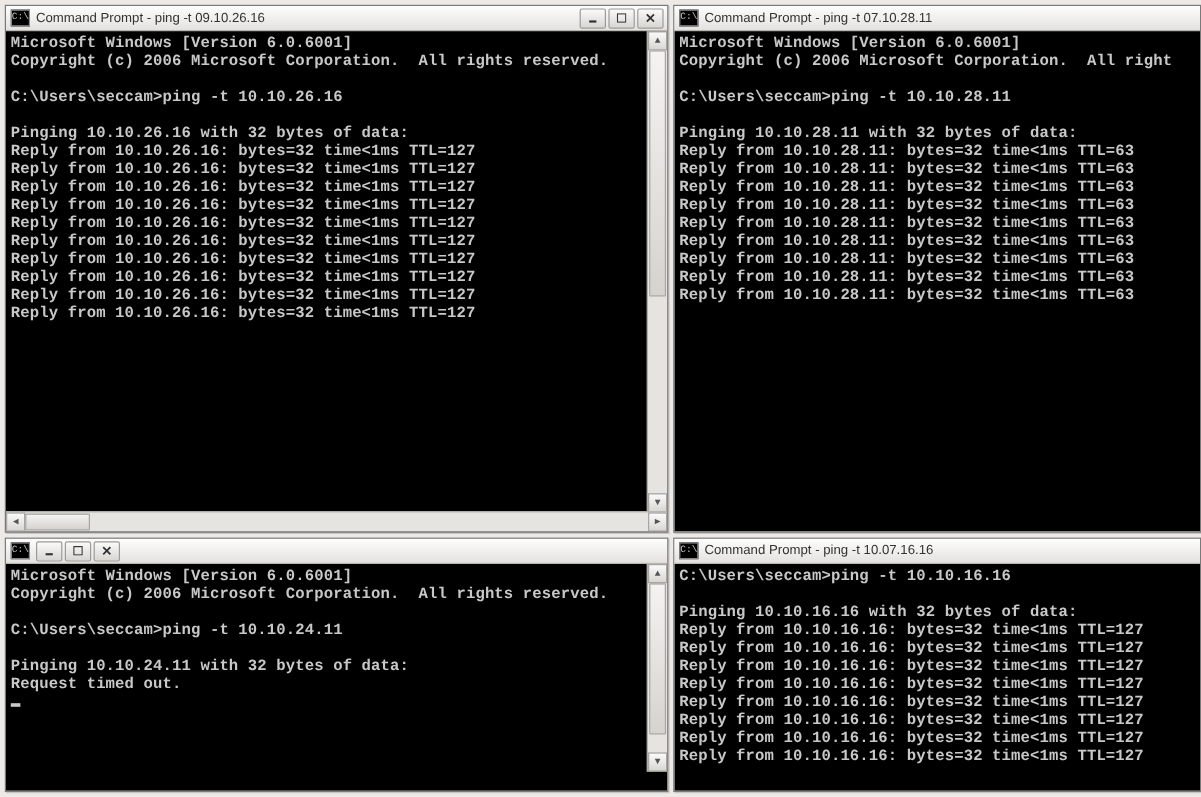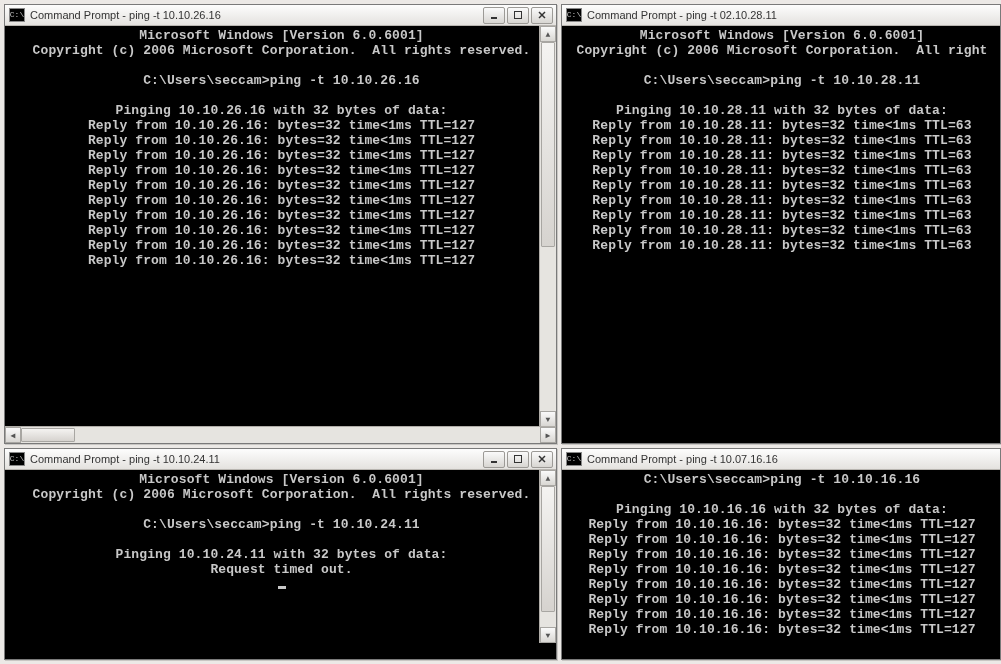--- a/index.html
+++ b/index.html
@@ -82,21 +82,20 @@
   }
   .terminal {
     padding: 2px 2px 2px 4px;
     white-space: pre;
     font-family: "Lucida Console","Courier New",monospace;
     font-size: 13px;
     line-height: 15px;
     letter-spacing: 0.1px;
     color: #c8c8c8;
     font-weight: bold;
-    text-align: center;
   }
   .cursor {
     display:inline-block;
     width:8px;
     height:3px;
     background:#c8c8c8;
     vertical-align: -1px;
   }
   .scroll-y {
     position: absolute;
@@ -143,21 +142,21 @@
   
 </style>
 </head>
 <body>
 
 <div class="grid">
 
   <div class="window row1">
     <div class="titlebar">
       <span class="icon">C:\</span>
-      <span class="title">Command Prompt - ping  -t 10.10.26.16</span>
+      <span class="title">Command Prompt - ping  -t 09.10.26.16</span>
       <span class="win-controls">
         <span class="win-btn">
             <svg width="8" height="8">
               <rect x="1" y="6" width="6" height="2" fill="#333"></rect>
             </svg>
           </span>
         <span class="win-btn">
             <svg width="8" height="8">
               <rect x="0.5" y="0.5" width="7" height="7" fill="none" stroke="#333"></rect>
             </svg>
@@ -200,21 +199,21 @@
             <div class="thumb-x"></div>
           </div>
         <div class="scroll-btn">▶</div>
       </div>
     </div>
   </div>
 
   <div class="window row1">
     <div class="titlebar">
       <span class="icon">C:\</span>
-      <span class="title">Command Prompt - ping  -t 02.10.28.11</span>
+      <span class="title">Command Prompt - ping  -t 07.10.28.11</span>
     </div>
     <div class="client">
       <div class="terminal">Microsoft Windows [Version 6.0.6001]
 Copyright (c) 2006 Microsoft Corporation.  All right
 
 C:\Users\seccam&gt;ping -t 10.10.28.11
 
 Pinging 10.10.28.11 with 32 bytes of data:
 Reply from 10.10.28.11: bytes=32 time&lt;1ms TTL=63
 Reply from 10.10.28.11: bytes=32 time&lt;1ms TTL=63
@@ -224,21 +223,20 @@
 Reply from 10.10.28.11: bytes=32 time&lt;1ms TTL=63
 Reply from 10.10.28.11: bytes=32 time&lt;1ms TTL=63
 Reply from 10.10.28.11: bytes=32 time&lt;1ms TTL=63
 Reply from 10.10.28.11: bytes=32 time&lt;1ms TTL=63</div>
     </div>
   </div>
 
   <div class="window row2">
     <div class="titlebar">
       <span class="icon">C:\</span>
-      <span class="title">Command Prompt - ping  -t 10.10.24.11</span>
       <span class="win-controls">
         <span class="win-btn">
             <svg width="8" height="8">
               <rect x="1" y="6" width="6" height="2" fill="#333"></rect>
             </svg>
           </span>
         <span class="win-btn">
             <svg width="8" height="8">
               <rect x="0.5" y="0.5" width="7" height="7" fill="none" stroke="#333"></rect>
             </svg>

